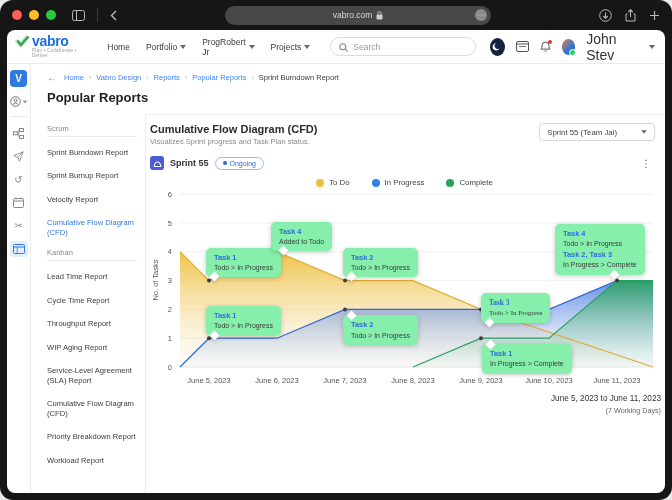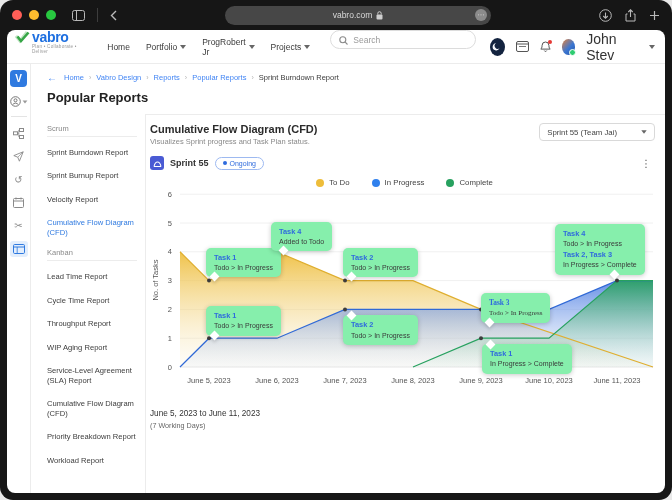--- a/index.html
+++ b/index.html
@@ -14,21 +14,21 @@
   .chrome-ic { color:#b9b9b9; display:flex; align-items:center; }
   .chrome-div { width:1px; height:14px; background:#3d3d3d; margin:0 4px; }
   .urlbar { margin:0 auto; width:266px; height:19px; background:#474747; border-radius:10px; display:flex; align-items:center; justify-content:center; position:relative; color:#d9d9d9; font-size:8.5px; gap:4px; }
   .url-badge { position:absolute; right:4px; width:12px; height:12px; border-radius:50%; background:#8b8b8b; color:#e6e6e6; font-size:7px; line-height:11px; text-align:center; }
   .chrome-right { display:flex; gap:13px; align-items:center; color:#c7c7c7; }
 
   
   .app { position:absolute; left:7px; right:7px; top:30px; bottom:7px; background:#fff; border-radius:8px; overflow:hidden; display:flex; flex-direction:column; }
 
   
-  .hdr { height:34px; border-bottom:1px solid #ececec; display:flex; padding:0 10px 0 8px; gap:14px; flex:none; }
+  .hdr { height:34px; border-bottom:1px solid #ececec; display:flex; align-items:center; padding:0 10px 0 8px; gap:14px; flex:none; }
   .logo { display:flex; align-items:flex-start; gap:2px; margin-right:6px; }
   .logo-txt { display:flex; flex-direction:column; line-height:1; }
   .logo-word { font-size:14px; font-weight:bold; color:#1d6fe0; letter-spacing:-0.3px; }
   .logo-tag { font-size:4.6px; color:#9a9a9a; letter-spacing:0.25px; margin-top:1px; }
   .nav { display:flex; gap:16px; align-items:center; }
   .nav-item { font-size:8.5px; color:#3a3a3a; display:flex; align-items:center; gap:3px; cursor:pointer; }
   .caret { width:0; height:0; border-left:3px solid transparent; border-right:3px solid transparent; border-top:4px solid #666; display:inline-block; }
   .search { width:158px; height:19px; border:1px solid #dcdcdc; border-radius:10px; display:flex; align-items:center; gap:5px; padding:0 8px; color:#999; margin-left:6px; }
   .search-ph { font-size:8.5px; color:#9a9a9a; }
   .hdr-right { margin-left:auto; display:flex; align-items:center; gap:11px; }
@@ -80,21 +80,21 @@
   .lg-dot { width:8px; height:8px; border-radius:50%; }
 
   .chart-box { position:relative; width:511px; height:200px; margin-top:2px; }
   .tip { position:absolute; background:#86efac; border-radius:5px; box-shadow:0 1px 5px rgba(0,0,0,0.22); padding:4px 8px; z-index:5; white-space:nowrap; }
   .tip .ptr { position:absolute; width:7px; height:7px; background:#fff; transform:rotate(45deg); }
   .tip.p-bottom .ptr { bottom:-3px; box-shadow:2px 2px 3px rgba(0,0,0,0.10); }
   .tip.p-top .ptr { top:-3px; }
   .tip-title { font-size:7.4px; font-weight:bold; color:#2f6bdd; line-height:1.5; }
   .tip-body { font-size:7px; color:#3a3a3a; line-height:1.5; }
 
-  .chart-footer { width:511px; text-align:left; margin-top:20px; }
+  .chart-footer { width:511px; text-align:right; margin-top:5px; }
   .cf-1 { font-size:8.2px; color:#333; }
   .cf-2 { font-size:7.2px; color:#666; margin-top:3px; }
 </style>
 </head>
 <body>
 
 <div class="window">
 
   <div class="chrome">
     <div class="lights">

